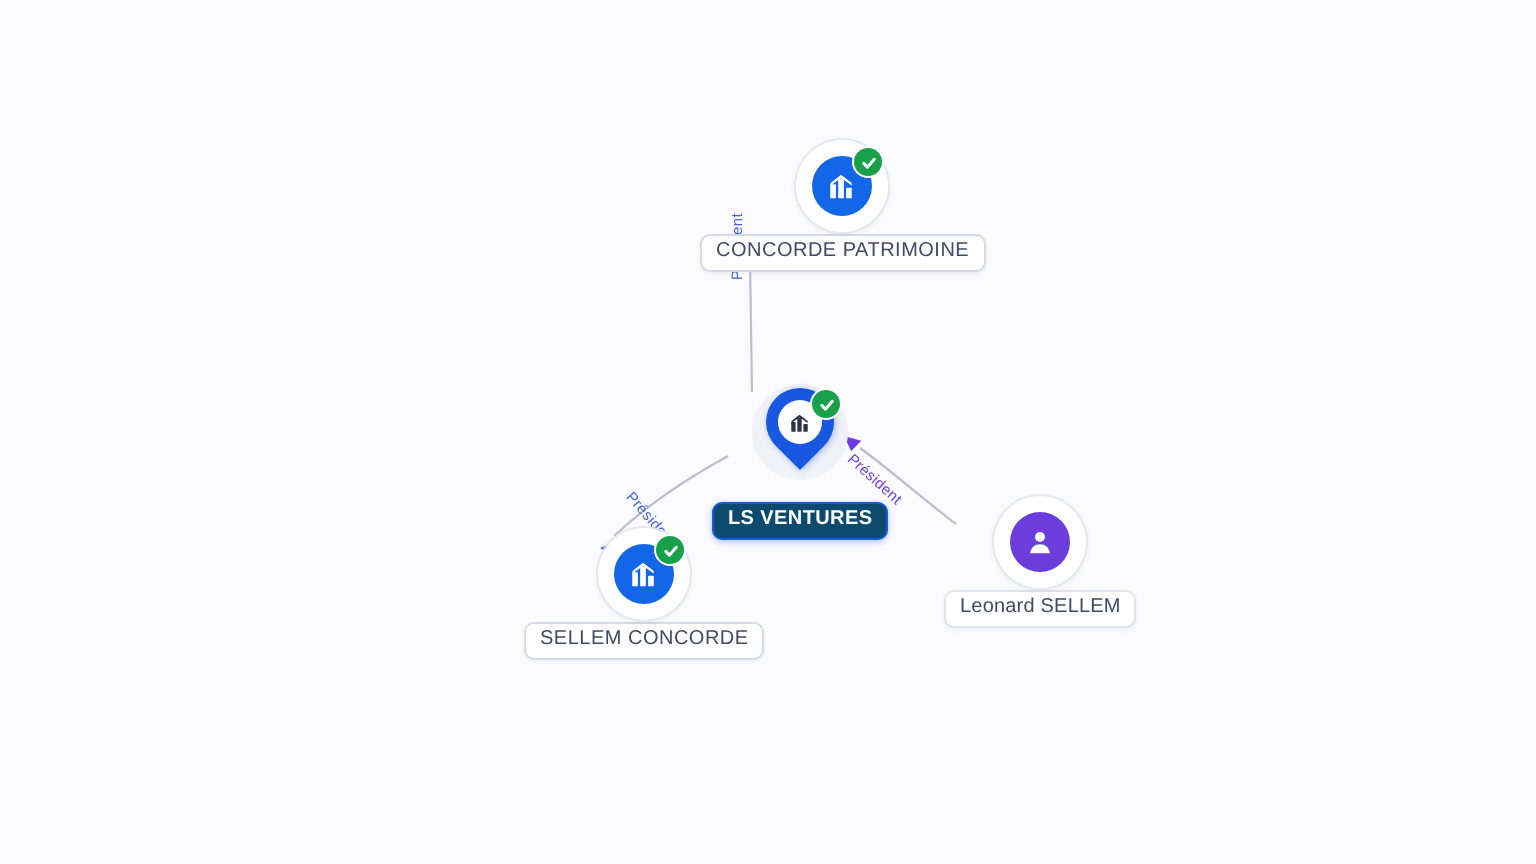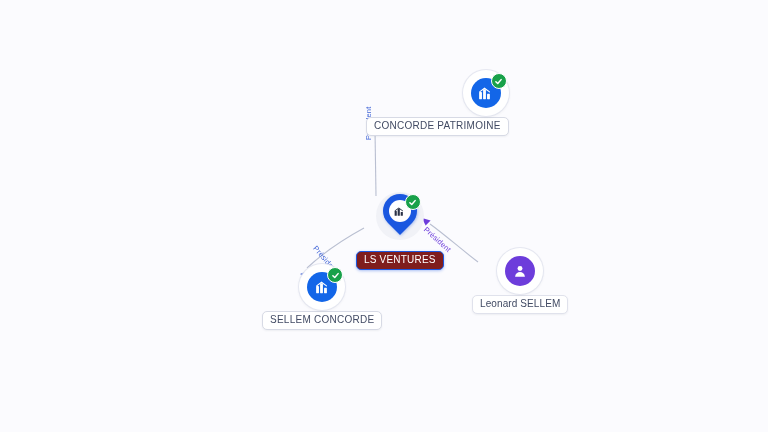--- a/index.html
+++ b/index.html
@@ -150,35 +150,35 @@
     border: 1px solid #d7dae5;
     color: #414a63;
     font-size: 10px;
     letter-spacing: 0.25px;
     line-height: 12px;
     white-space: nowrap;
     box-shadow: 0 1px 2px rgba(60,64,90,0.07);
   }
 
   .node-label.primary {
-    background: #7f1d1d;
+    background: #0c4a6e;
     border-color: #1a57e0;
     color: #ffffff;
-    font-weight: normal;
+    font-weight: bold;
     letter-spacing: 0.2px;
     box-shadow: 0 1px 3px rgba(26,87,224,0.35);
   }
 
   .node-label.soft {
     border-color: #e0e2ec;
     letter-spacing: 0.1px;
   }
 
   
-  #node-concorde-patrimoine { left: 366px; top: 70px; align-items: flex-end; }
+  #node-concorde-patrimoine { left: 350px; top: 70px; }
   #node-ls-ventures        { left: 356px; top: 192px; }
   #node-groupe-concorde    { left: 262px; top: 264px; }
   #node-leonard-sellem     { left: 472px; top: 248px; }
 
   
   .edge-label {
     position: absolute;
     font-size: 7.5px;
     line-height: 9px;
     white-space: nowrap;

